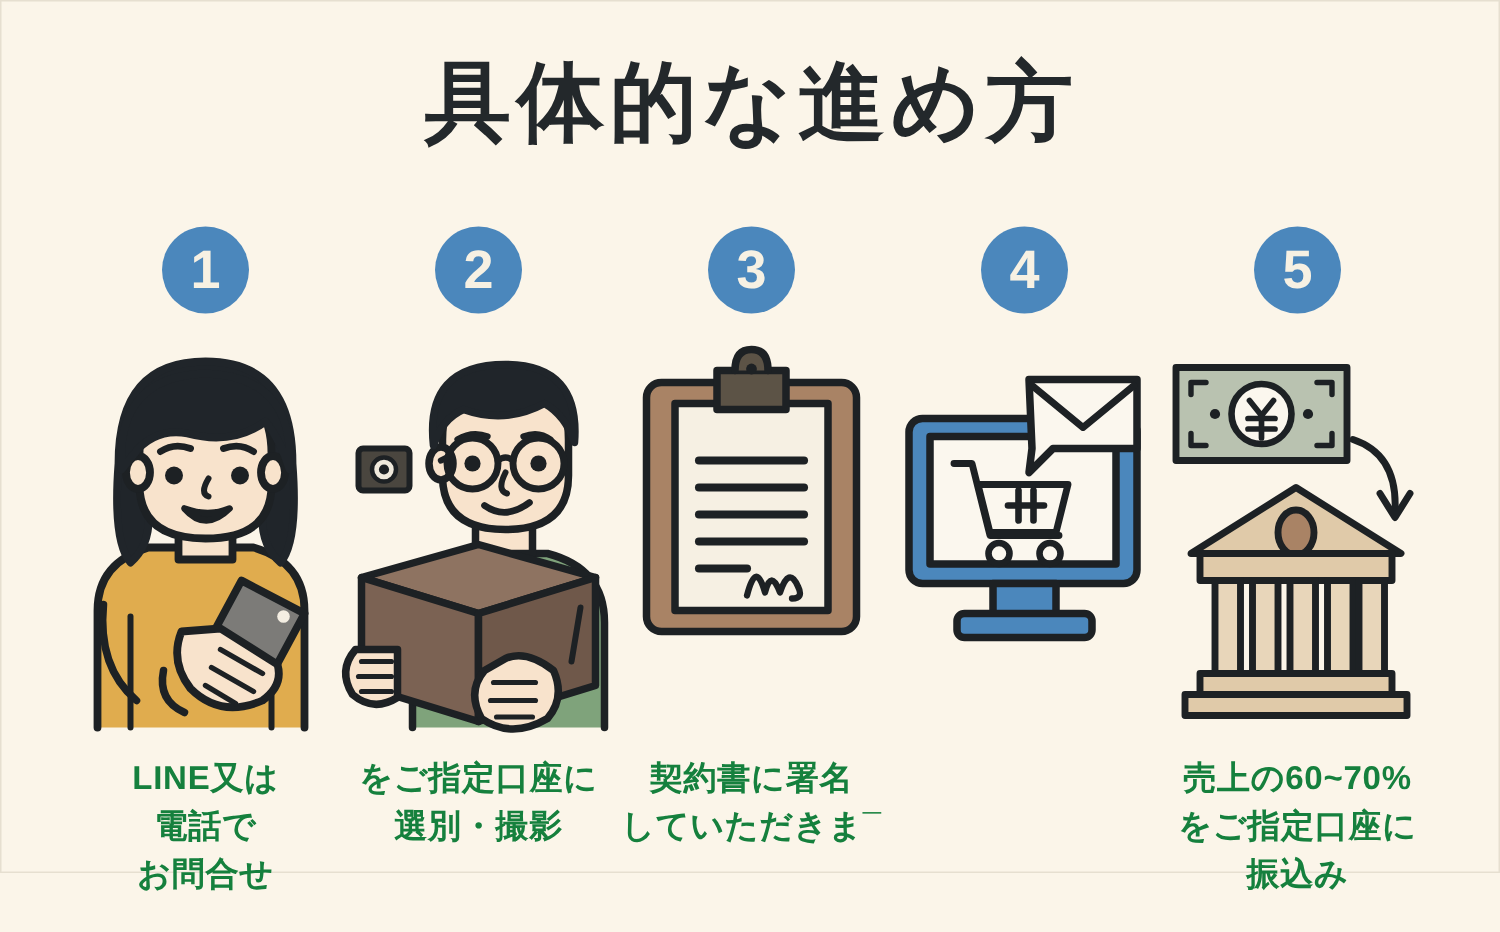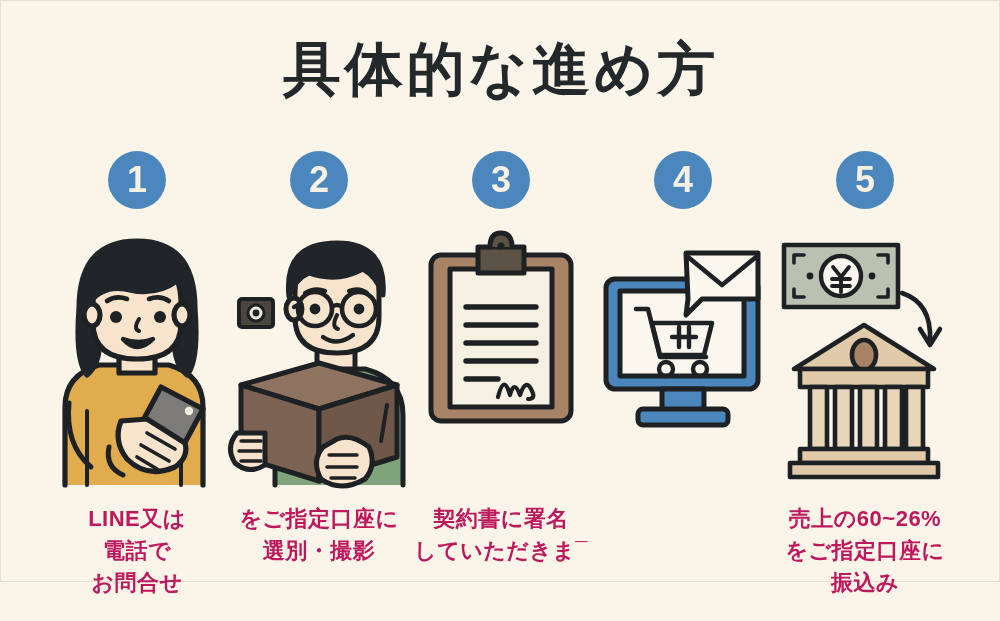--- a/index.html
+++ b/index.html
@@ -77,21 +77,21 @@
   }
   .art svg { display:block; overflow:visible; }
 
   
   .caption {
     margin-top:18px;
     width:196px;
     text-align:center;
     font-size:22px;
     font-weight:bold;
-    color:#be185d;
+    color:#15803d;
     line-height:1.45;
     letter-spacing:0.5px;
     white-space:pre-line;
   }
   .caption.clip { overflow:hidden; }
 </style>
 </head>
 <body>
 
 <div id="page">
@@ -291,19 +291,19 @@
             <rect x="55" y="150" width="17" height="62" fill="#E8D6BA"></rect>
             <rect x="80" y="150" width="17" height="62" fill="#E8D6BA"></rect>
             <rect x="105" y="150" width="17" height="62" fill="#E8D6BA"></rect>
             <rect x="126" y="150" width="17" height="62" fill="#E8D6BA"></rect>
 
             <rect x="20" y="212" width="128" height="14" fill="#E0CAA9"></rect>
             <rect x="10" y="226" width="148" height="14" fill="#E0CAA9"></rect>
           </g>
         </svg>
       </div>
-      <div class="caption">売上の60~26%
+      <div class="caption">売上の60~70%
 をご指定口座に
 振込み</div>
     </div>
 
   </div>
 </div>
 
 </body></html>

